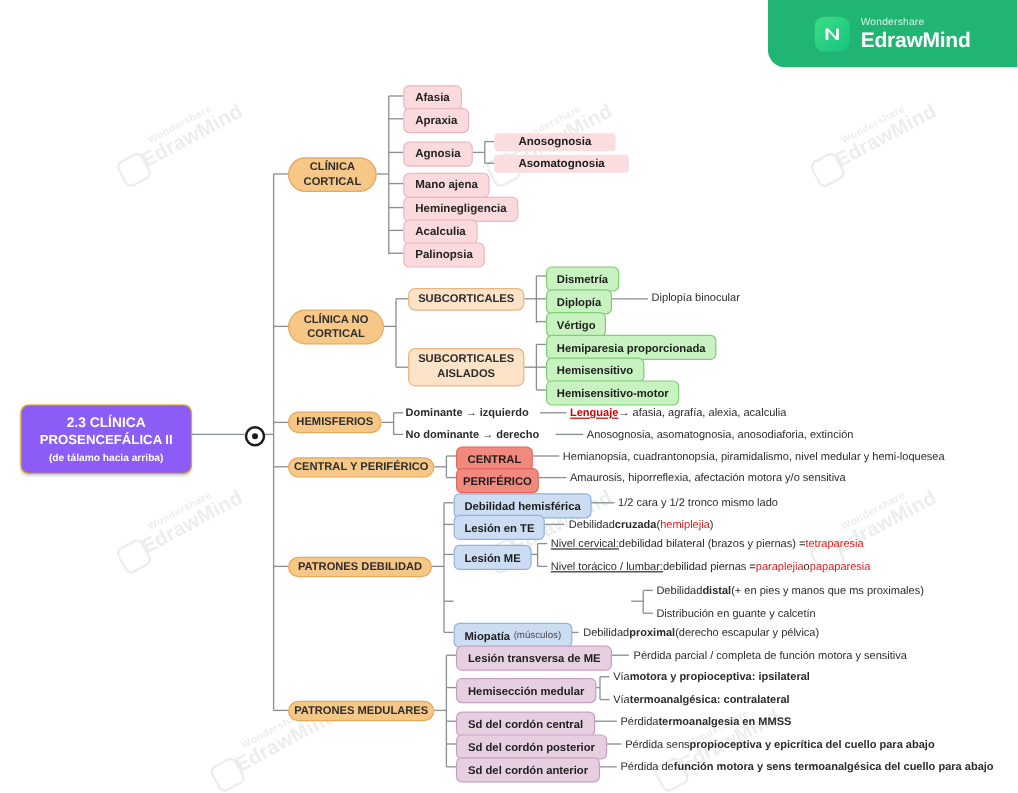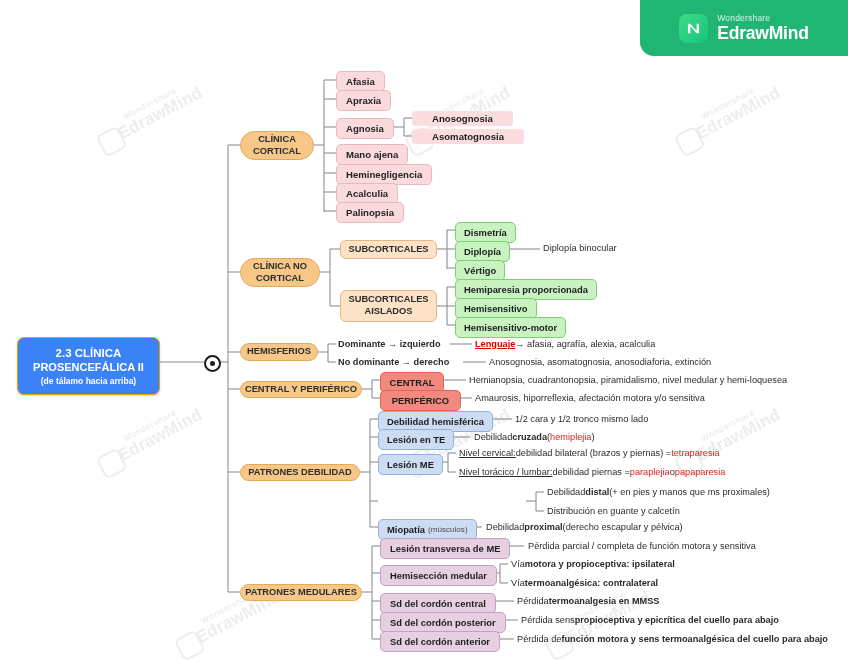--- a/index.html
+++ b/index.html
@@ -54,21 +54,21 @@
   .brand-txt .b2{font-size:17.5px;color:#ffffff;font-weight:700;letter-spacing:-.2px;}
 
   
   svg.links{position:absolute;left:0;top:0;width:848px;height:661px;z-index:1;}
   svg.links path,svg.links line{fill:none;stroke:#8a8f94;stroke-width:1.1;}
 
   
   .node{position:absolute;z-index:5;box-sizing:border-box;white-space:nowrap;}
 
   .root-node{
-    background:#3b82f6;
+    background:#8b5cf6;
     border:1px solid #e0a800;
     border-radius:7px;
     color:#ffffff;
     text-align:center;
     font-weight:700;
     padding:9px 8px 8px;
     line-height:1.18;
     box-shadow:0 1px 2px rgba(0,0,0,.18);
   }
   .root-node .l1{font-size:11.5px;display:block;}
@@ -437,21 +437,21 @@
 
   <div class="node pill" style="left:240px;top:381px;width:122px;height:17px;">
     <span>CENTRAL Y PERIFÉRICO</span>
   </div>
   <div class="node salmon" style="left:380px;top:372px;width:64px;">
       <span>CENTRAL</span>
     </div>
   <div class="node plain" style="left:469px;top:375px;">
       <span>Hemianopsia, cuadrantonopsia, piramidalismo, nivel medular y hemi-loquesea</span>
     </div>
-  <div class="node salmon" style="left:380px;top:390px;width:81px;">
+  <div class="node salmon" style="left:380px;top:390px;width:69px;">
       <span>PERIFÉRICO</span>
     </div>
   <div class="node plain" style="left:475px;top:393px;">
       <span>Amaurosis, hiporreflexia, afectación motora y/o sensitiva</span>
     </div>
 
   <div class="node pill" style="left:240px;top:464px;width:120px;height:17px;">
     <span>PATRONES DEBILIDAD</span>
   </div>
 

